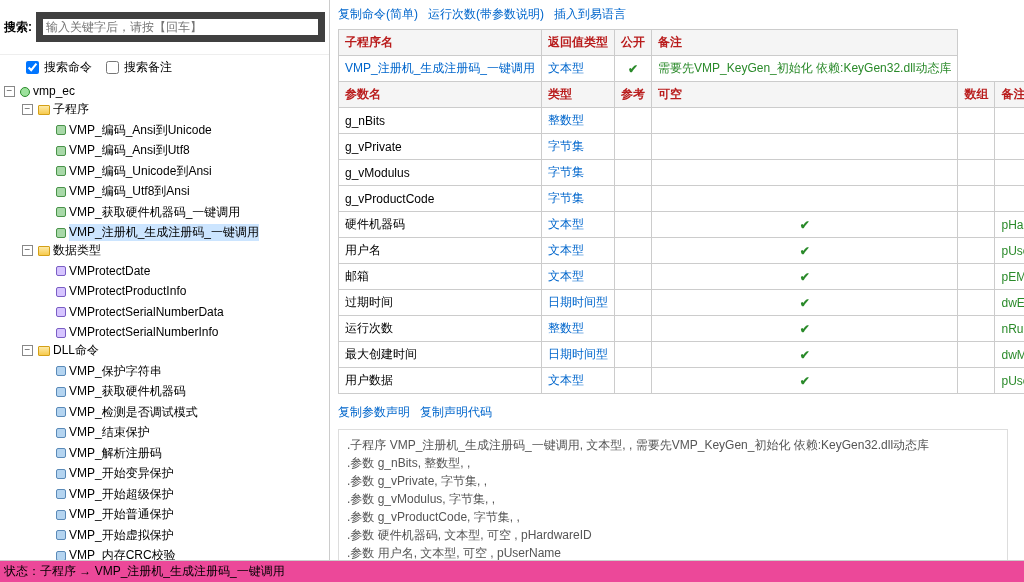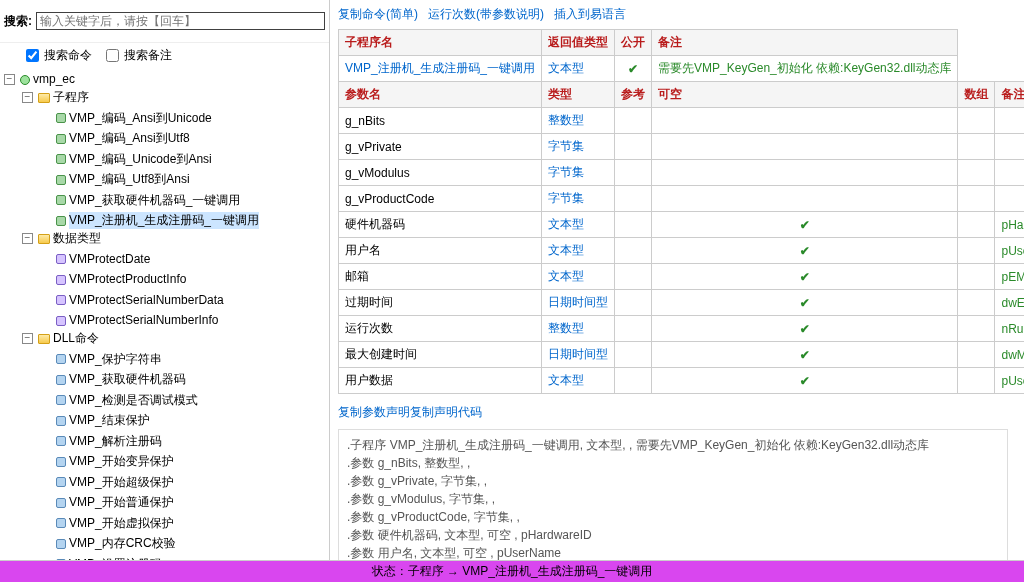--- a/index.html
+++ b/index.html
@@ -28,21 +28,21 @@
     .search-bar {
       display: flex;
       align-items: center;
       padding: 12px 4px;
       border-bottom: 1px solid #eee;
       gap: 4px;
     }
     .search-label { font-weight: bold; }
     .search-input {
       flex: 1;
-      border: 1px solid #404040;
+      border: 7px solid #404040;
       padding: 1px 3px;
       font-size: 12px;
     }
     .checkbox-row {
       padding: 3px 4px 3px 22px;
       display: flex;
       gap: 10px;
       align-items: center;
     }
     .checkbox-row label {
@@ -139,42 +139,42 @@
       color: #b91c1c;
       font-weight: bold;
     }
     .type-link { color: #0066cc; text-decoration: none; cursor: pointer; }
     .proc-link { color: #0066cc; text-decoration: none; cursor: pointer; }
     .remark-green { color: #2a8a2a; }
     .check { color: #2a8a2a; font-weight: bold; text-align: center; display: block; }
     .link-row2 {
       padding: 4px 4px 4px 4px;
       display: flex;
-      gap: 0;
+      gap: 10px;
     }
     .desc-block {
       border: 1px solid #ddd;
       margin: 4px 16px 0 4px;
       padding: 6px 8px;
       color: #555;
       line-height: 18px;
       font-size: 12px;
       background: #fff;
     }
     .status-bar {
       position: absolute;
       bottom: 0;
       left: 0;
       width: 1024px;
       border-top: 1px solid #ccc;
-      background: #d946ef;
+      background: #ec4899;
       font-size: 12px;
       padding: 2px 4px;
       display: flex;
-      justify-content: center;
+      justify-content: flex-start;
     }
     .bottom-pad { height: 18px; }
   </style>
 </head>
 <body>
 
 <div class="main-container">
 
   <div class="left-panel">
     <div class="search-bar">

